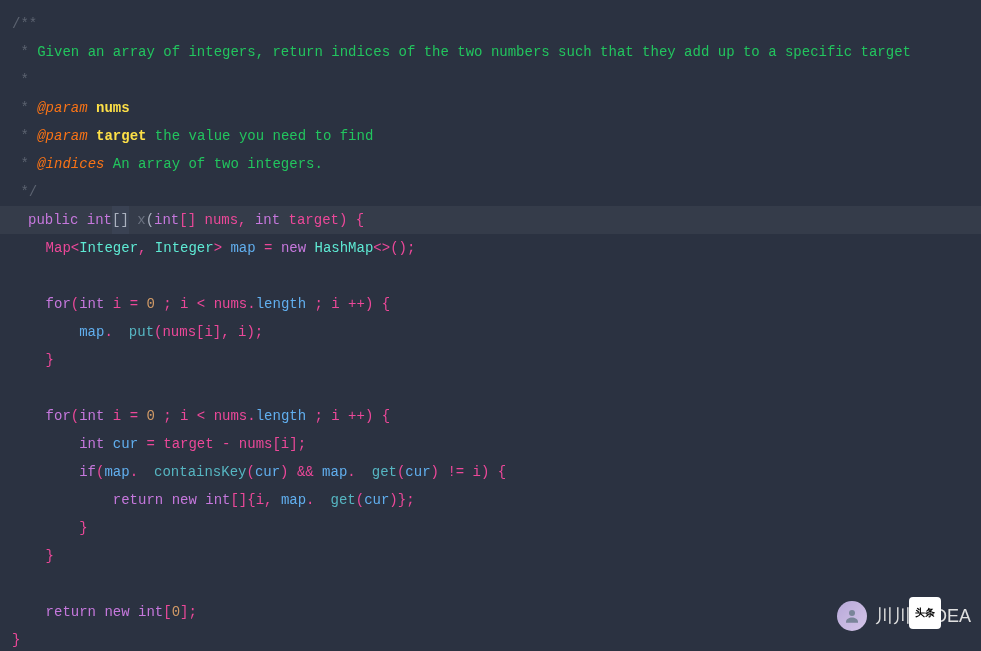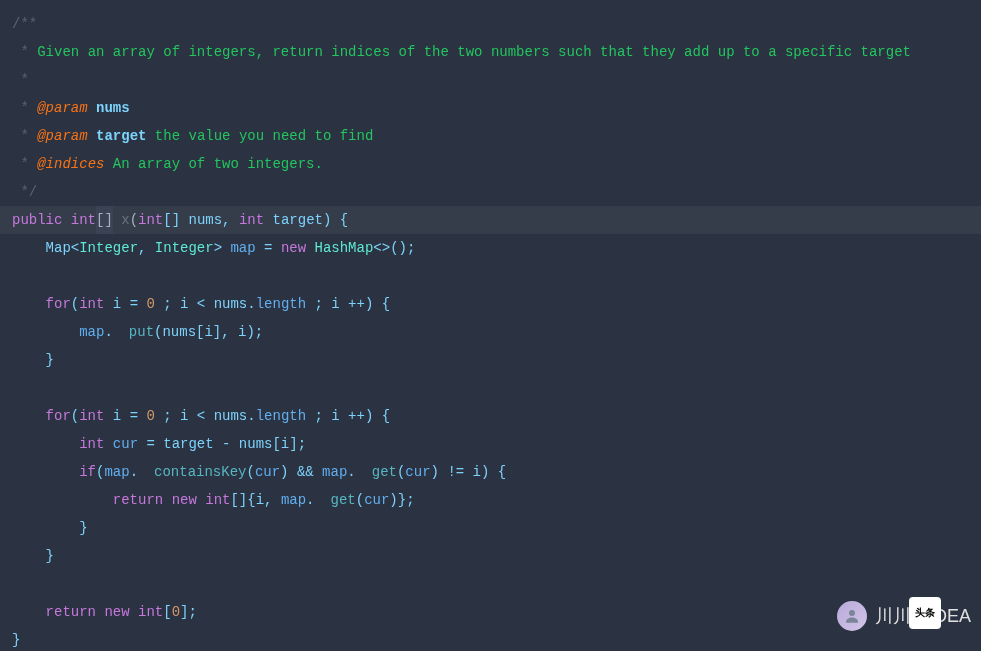--- a/index.html
+++ b/index.html
@@ -12,32 +12,32 @@
       width: 981px;
       height: 651px;
       overflow: hidden;
       padding-left: 12px;
     }
     .code-area {
       position: relative;
       padding-top: 10px;
     }
     .line { white-space: pre; height: 28px; display: flex; align-items: center; }
-    .line.hl { background: rgba(255,255,255,0.05); margin-left: -12px; padding-left: 12px; width: 981px; }
+    .line.hl { background: rgba(255,255,255,0.05); margin-left: -12px; padding-left: 28px; width: 981px; }
     
     .c-comment { color: #5c6370; font-style: normal; }
     .c-doctag { color: #f97316; font-style: italic; }
     .c-keyword { color: #c678dd; }
     .c-builtin { color: #5eead4; }
     .c-method { color: #56b6c2; margin-left: 16px; }
     .c-number { color: #d19a66; }
-    .c-op { color: #7dd3fc; }
+    .c-op { color: #ec4899; }
     .c-punct { color: #abb2bf; }
     .c-var { color: #61afef; }
-    .c-paramname { color: #7dd3fc; font-weight: bold; }
+    .c-paramname { color: #fde047; font-weight: bold; }
     .c-descr { color: #22c55e; }
     .c-bracket-hl { background: #3a4253; color: #abb2bf; }
     .c-cursor-x { color: #6b7280; }
 
     .bold { font-weight: 600; }
 
     .watermark {
       position: fixed;
       right: 10px;
       bottom: 20px;

